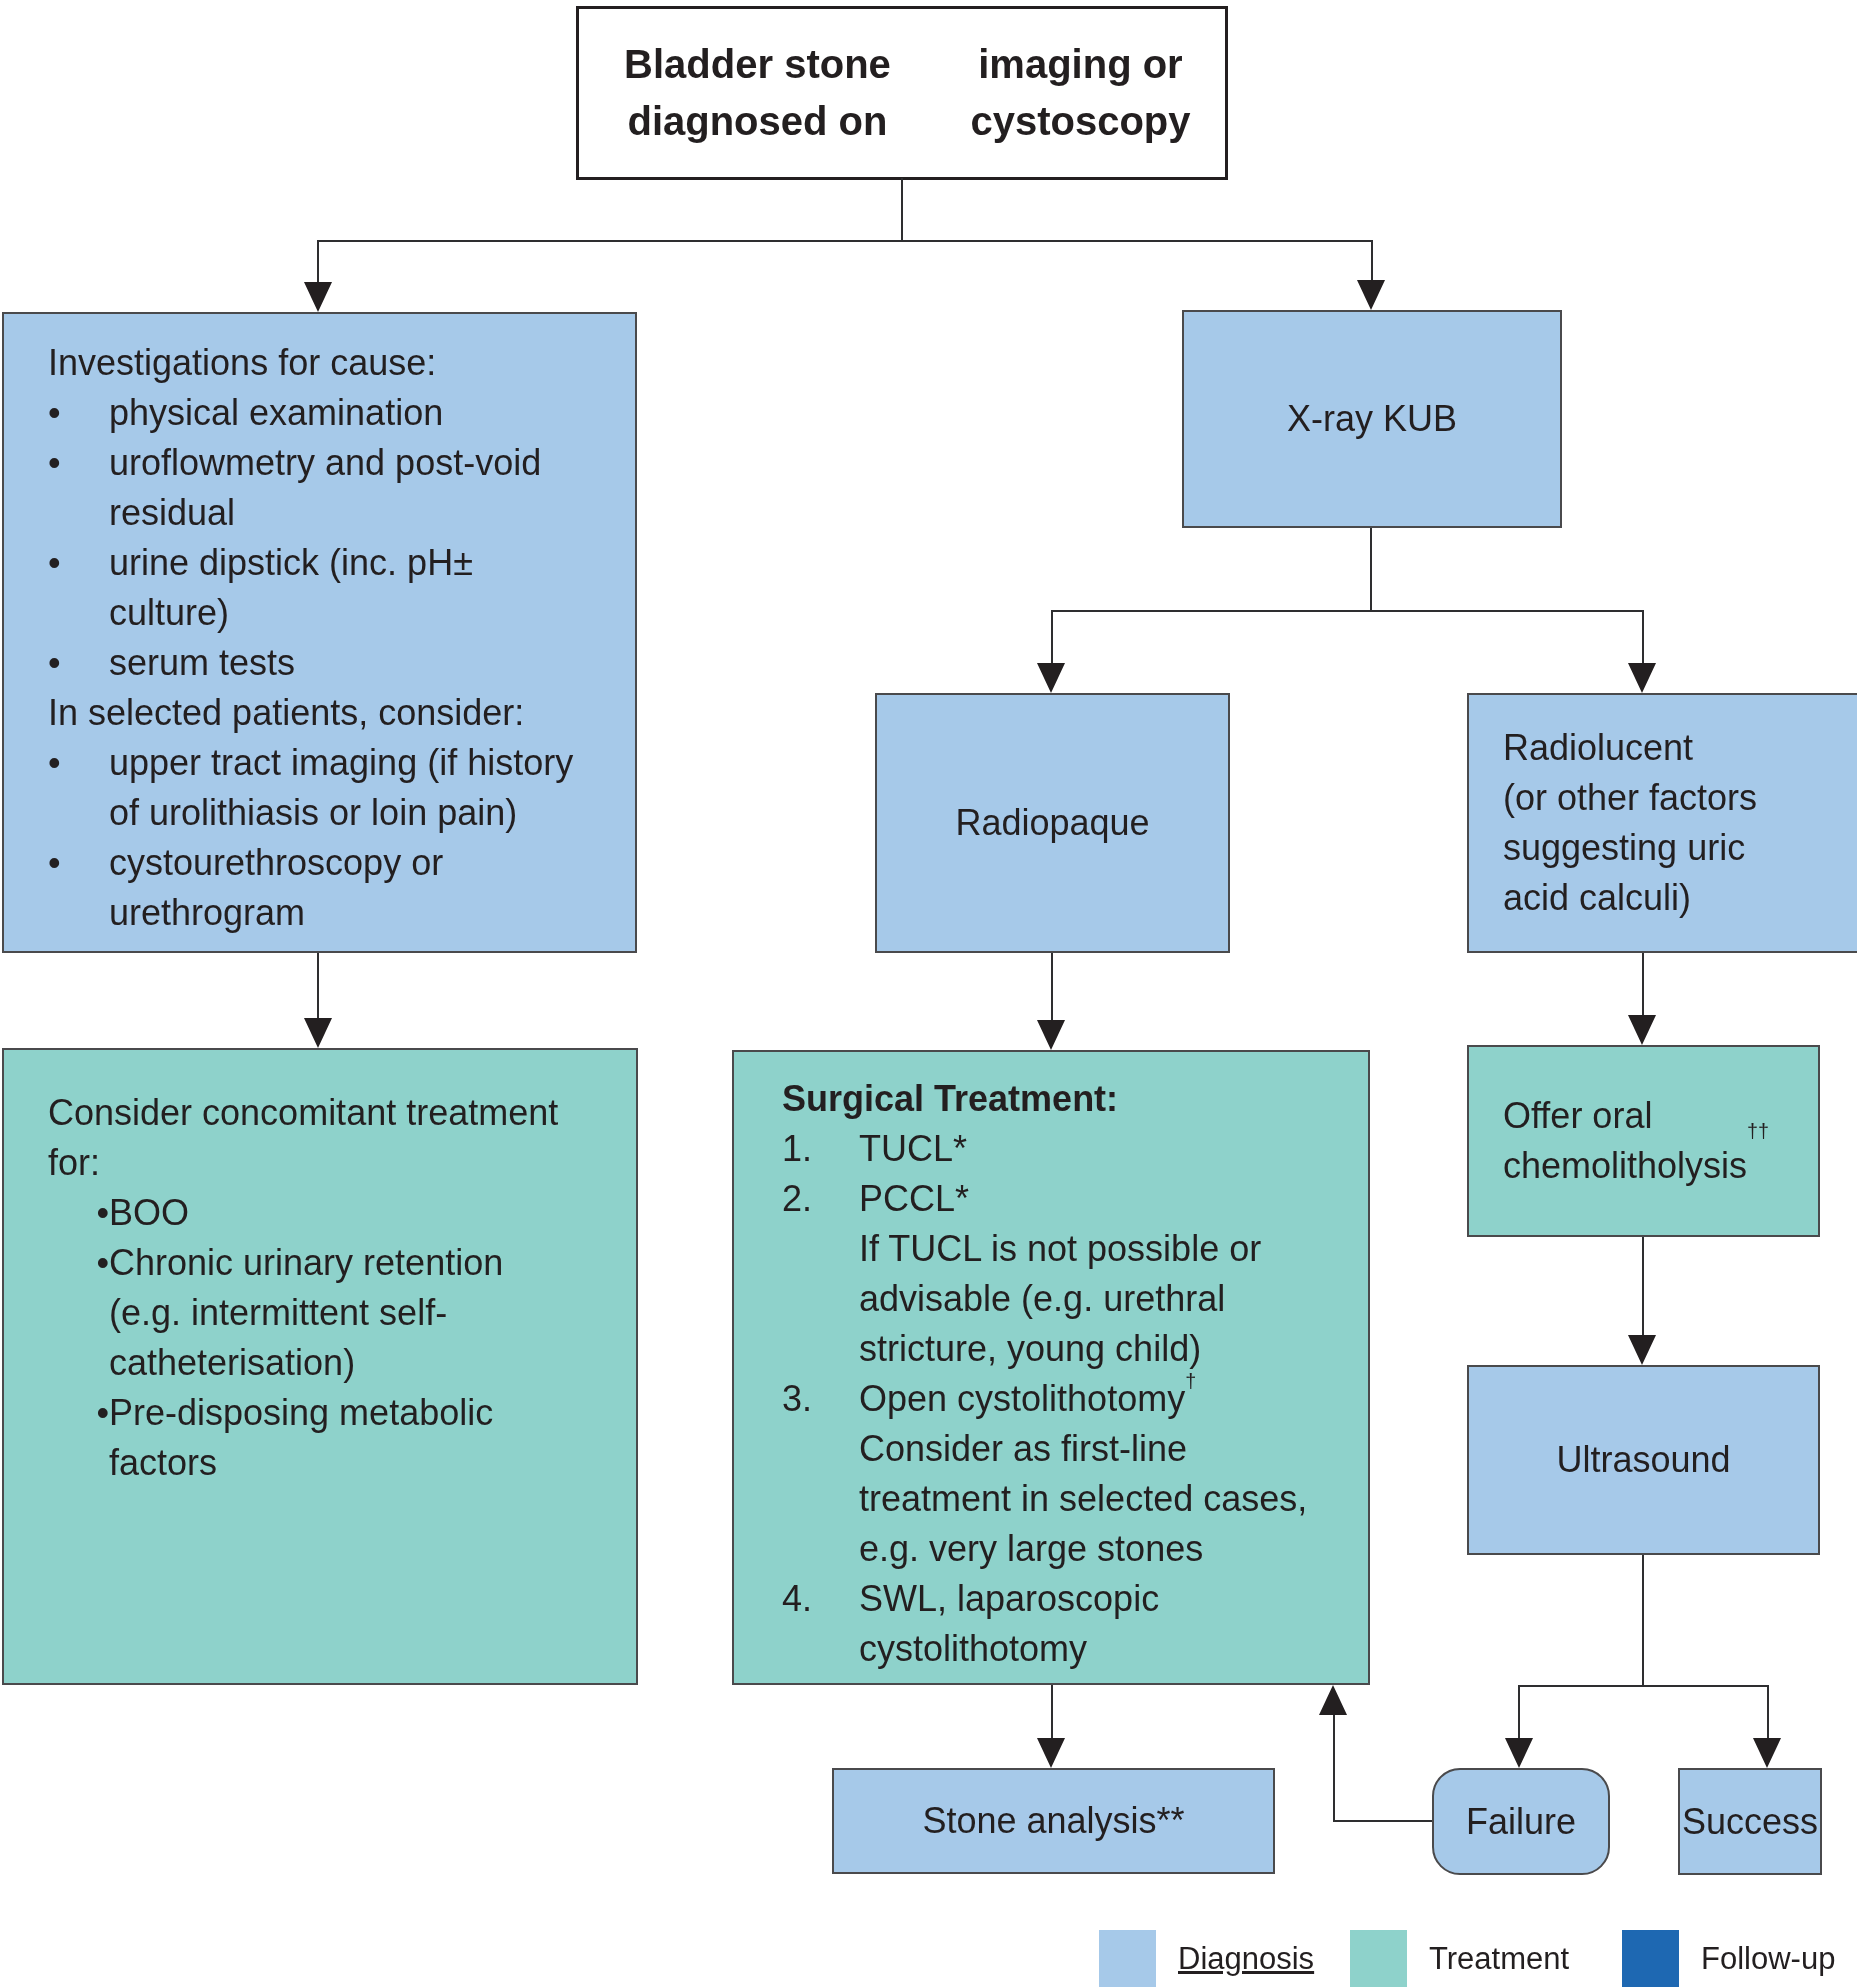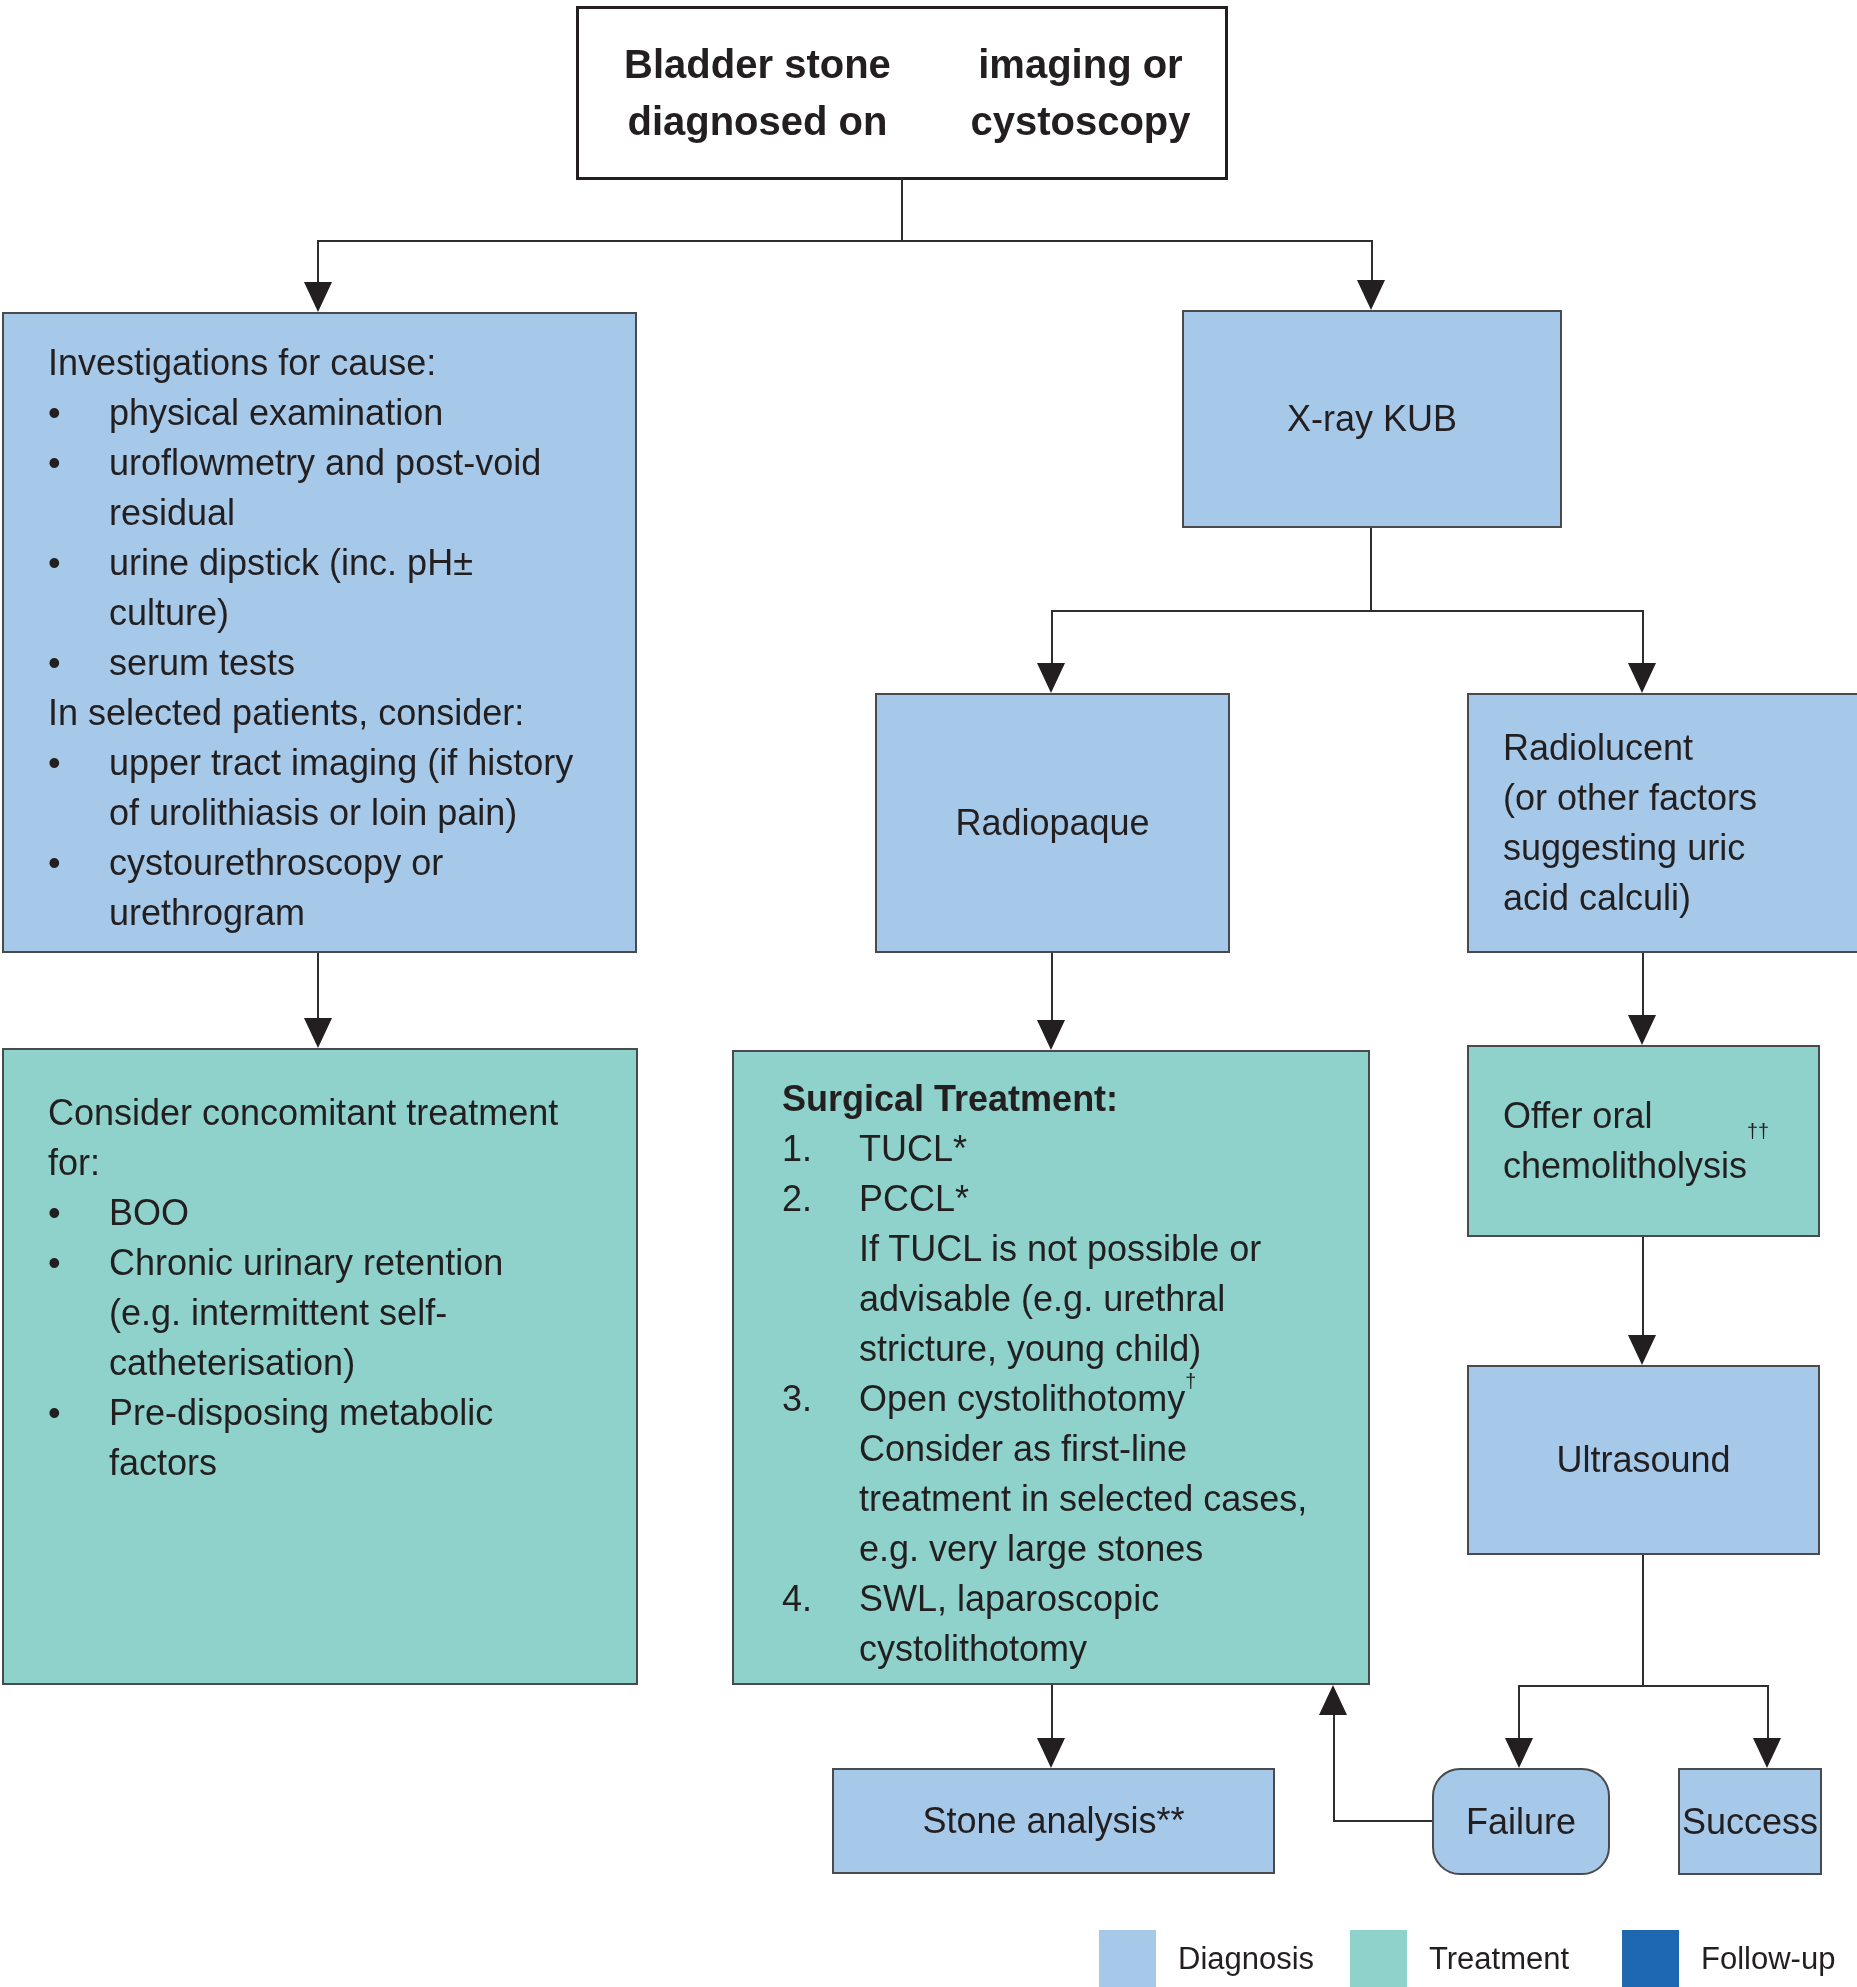--- a/index.html
+++ b/index.html
@@ -128,21 +128,21 @@
     <div class="row">acid calculi)</div>
   </div>
 
   <div class="vline" style="left:317px;top:953px;width:2px;height:67px;"></div>
   <div class="arr-d" style="left:304px;top:1018px;"></div>
   <div class="vline" style="left:1051px;top:953px;width:2px;height:69px;"></div>
   <div class="arr-d" style="left:1037px;top:1020px;"></div>
   <div class="vline" style="left:1642px;top:953px;width:2px;height:64px;"></div>
   <div class="arr-d" style="left:1628px;top:1015px;"></div>
 
-  <div class="node" style="left: 2px; top: 1048px; width: 636px; height: 637px; padding: 38px 18px 16px 44px; background: rgb(142, 210, 203);">
+  <div class="node" style="left: 2px; top: 1048px; width: 636px; height: 637px; padding: 38px 18px 16px 44px; background: rgb(142, 210, 203); text-align: right;">
     <div class="row">Consider concomitant treatment</div>
     <div class="row">for:</div>
     <div class="row">
         <span class="gut">•</span>
         <span>BOO</span>
       </div>
     <div class="row">
         <span class="gut">•</span>
         <span>Chronic urinary retention</span>
       </div>
@@ -246,20 +246,20 @@
   </div>
   <div class="node center" style="left: 1432px; top: 1768px; width: 178px; height: 107px; background: rgb(166, 201, 233); border-radius: 28px;">
     <span>Failure</span>
   </div>
   <div class="node center" style="left: 1678px; top: 1768px; width: 144px; height: 107px; background: rgb(166, 201, 233);">
     <span>Success</span>
   </div>
 
   <div>
     <div class="legend-swatch" style="left: 1099px; top: 1930px; background: rgb(166, 201, 233);"></div>
-    <div class="legend-label" style="left:1178px;top:1930px;">Diagnosis</div>
+    <div class="legend-label" style="left:1178px;top:1930px;text-decoration:underline;">Diagnosis</div>
     <div class="legend-swatch" style="left: 1350px; top: 1930px; background: rgb(142, 210, 203);"></div>
     <div class="legend-label" style="left:1429px;top:1930px;">Treatment</div>
     <div class="legend-swatch" style="left: 1622px; top: 1930px; background: rgb(30, 104, 178);"></div>
     <div class="legend-label" style="left:1701px;top:1930px;">Follow-up</div>
   </div>
 
 </div>
 
 </body></html>

